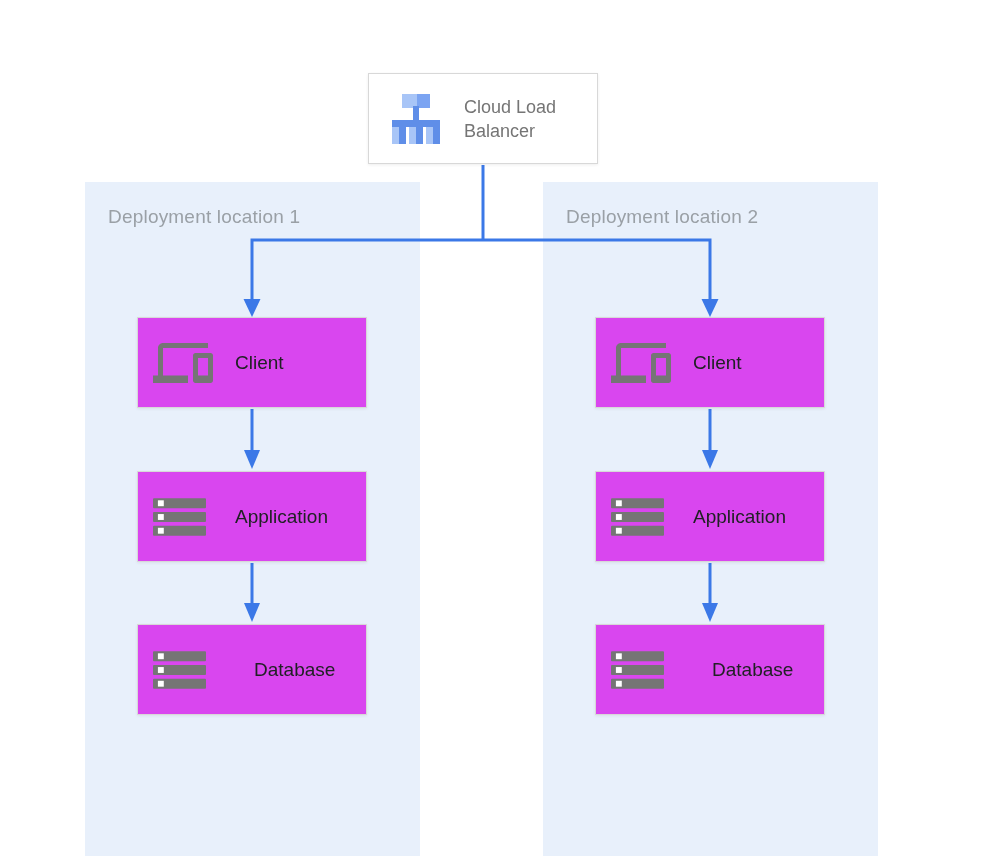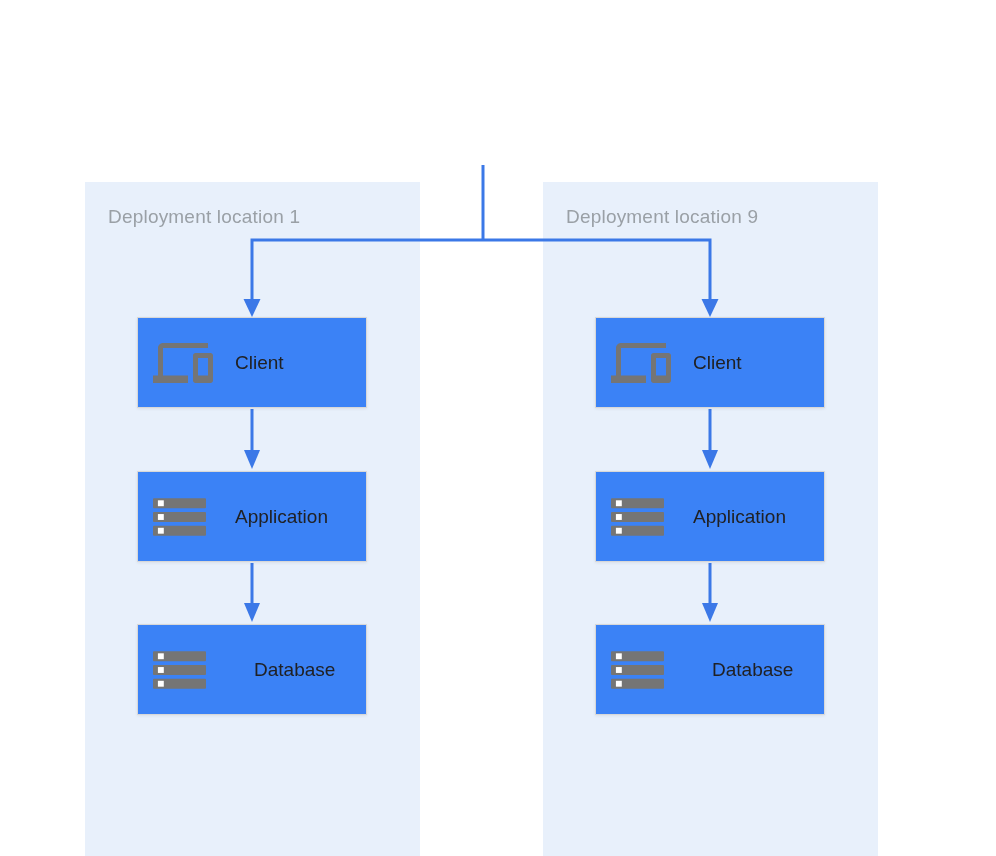--- a/index.html
+++ b/index.html
@@ -34,21 +34,21 @@
     position:absolute;
     left:23px;top:24px;
     font-size:19px;
     color:var(--region-label);
     letter-spacing:.2px;
     white-space:nowrap;
   }
   .node-box{
     position:absolute;
     width:230px;height:91px;
-    background:#3b82f6;
+    background:#d946ef;
     border:1px solid var(--box-border);
     box-sizing:border-box;
     box-shadow:0 1px 3px rgba(0,0,0,0.07);
     display:flex;
     align-items:center;
     padding-left:15px;
   }
   .node-box .icon-wrap{
     width:82px;
     display:flex;
@@ -98,21 +98,21 @@
 </style>
 </head>
 <body>
 
 <div class="canvas">
 
   <div class="region r1">
     <div class="region-label">Deployment location 1</div>
   </div>
   <div class="region r2">
-    <div class="region-label">Deployment location 9</div>
+    <div class="region-label">Deployment location 2</div>
   </div>
 
   <svg class="overlay" width="996" height="856" aria-hidden="true">
     <g stroke="var(--arrow)" stroke-width="3" fill="none">
       <path d="M483,165 L483,241"></path>
       <path d="M252,300 L252,240 L710,240 L710,300"></path>
       <path d="M252,409 L252,452"></path>
       <path d="M710,409 L710,452"></path>
       <path d="M252,563 L252,605"></path>
       <path d="M710,563 L710,605"></path>
@@ -120,20 +120,40 @@
     <g fill="var(--arrow)" stroke="none">
       <polygon points="243.5,299 260.5,299 252,317"></polygon>
       <polygon points="701.5,299 718.5,299 710,317"></polygon>
       <polygon points="244,450 260,450 252,469"></polygon>
       <polygon points="702,450 718,450 710,469"></polygon>
       <polygon points="244,603 260,603 252,622"></polygon>
       <polygon points="702,603 718,603 710,622"></polygon>
     </g>
   </svg>
 
+  <div class="lb-box">
+    <span class="icon-wrap">
+      <svg width="56" height="54" viewBox="0 0 56 54" aria-hidden="true">
+        <rect x="14" y="2" width="15" height="14" style="fill:var(--lb-light)"></rect>
+        <rect x="29" y="2" width="13" height="14" style="fill:var(--lb-mid)"></rect>
+        <rect x="25" y="14" width="6" height="16" style="fill:var(--lb-deep)"></rect>
+        <rect x="4" y="28" width="48" height="7" style="fill:var(--lb-deep)"></rect>
+        <rect x="4" y="35" width="7" height="17" style="fill:var(--lb-light)"></rect>
+        <rect x="11" y="35" width="7" height="17" style="fill:var(--lb-deep)"></rect>
+        <rect x="21" y="35" width="7" height="17" style="fill:var(--lb-light)"></rect>
+        <rect x="28" y="35" width="7" height="17" style="fill:var(--lb-deep)"></rect>
+        <rect x="38" y="35" width="7" height="17" style="fill:var(--lb-light)"></rect>
+        <rect x="45" y="35" width="7" height="17" style="fill:var(--lb-deep)"></rect>
+      </svg>
+    </span>
+    <span class="lb-label">
+      <span>Cloud Load</span><br>
+      <span>Balancer</span>
+    </span>
+  </div>
 
   <div class="node-box col1 pos-client">
     <span class="icon-wrap">
       <svg width="60" height="60" viewBox="0 0 24 24" aria-hidden="true">
         <path style="fill:var(--icon-gray)" d="M4 6h18V4H4c-1.1 0-2 .9-2 2v11H0v3h14v-3H4V6zm19 2h-6c-.55 0-1 .45-1 1v10c0 .55.45 1 1 1h6c.55 0 1-.45 1-1V9c0-.55-.45-1-1-1zm-1 9h-4v-7h4v7z"></path>
       </svg>
     </span>
     <span class="node-label">Client</span>
   </div>
 

